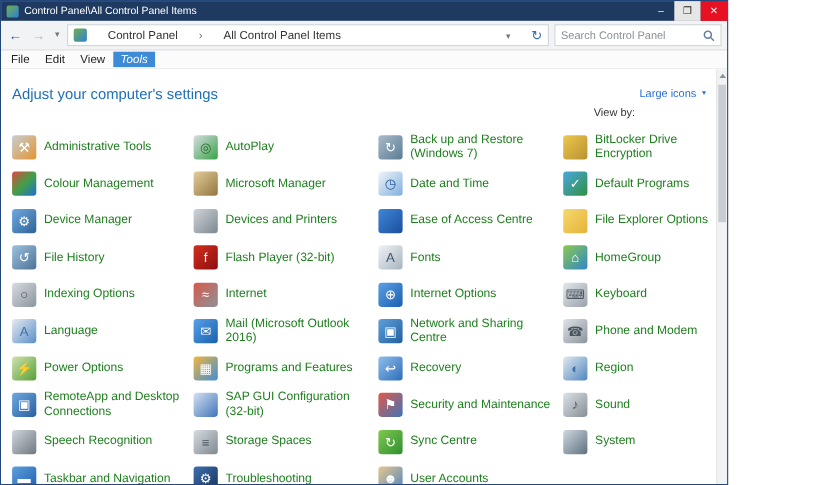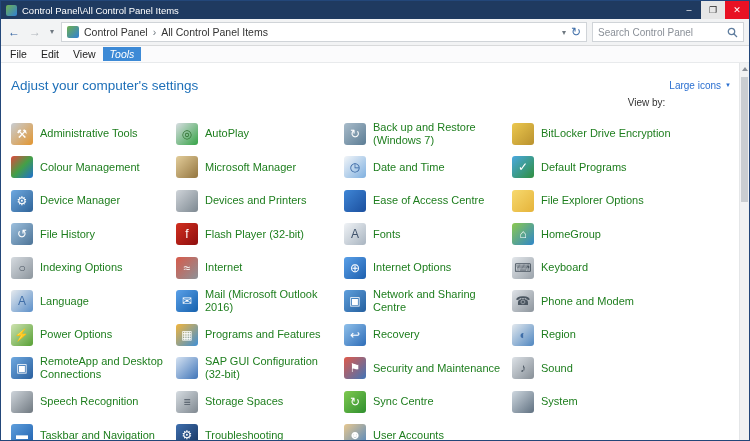--- a/index.html
+++ b/index.html
@@ -1,20 +1,20 @@
 <!DOCTYPE html>
 <html style="--titlebar-bg: #1f3a60; --close-red: #e81123; --label-green: #1e7e1e; --header-blue: #1d6fb8; --link-blue: #2a6fd0; --menu-active-bg: #3d8ad6;"><head>
 <meta charset="utf-8">
 <style>
   * { margin:0; padding:0; box-sizing:border-box; }
   html,body { background:#ffffff; }
   body { font-family:"Liberation Sans", sans-serif; }
 
   .window {
-    position:relative; width:750px; height:441px; overflow:hidden;
+    position:relative; width:662px; height:441px; overflow:hidden;
     background:#fff; border:1px solid #23477a;
   }
 
   
   .titlebar {
     height:18px; background:var(--titlebar-bg,#1f3a60);
     display:flex; align-items:center; padding-left:5px; gap:5px;
   }
   .app-icon {
     width:11px; height:11px; border-radius:2px; flex:0 0 auto;
@@ -33,21 +33,21 @@
   .toolbar {
     height:27px; background:#f2f3f4; border-bottom:1px solid #d9dadb;
     display:flex; align-items:center; padding:0 5px; gap:5px;
   }
   .nav-btn { font-size:12px; line-height:1; padding:0 2px; }
   .nav-back { color:#2d5f9e; }
   .nav-fwd  { color:#b0b6bc; }
   .nav-drop { color:#6f7880; font-size:8px; }
   .address {
     flex:1; height:20px; background:#fff; border:1px solid #d0d4d8;
-    display:flex; align-items:center; padding:0 5px; gap:5px;
+    display:flex; align-items:center; padding:0 5px; gap:19px;
     font-size:10.5px; color:#333;
   }
   .crumb-icon {
     width:12px; height:12px; border-radius:2px; flex:0 0 auto;
     background:linear-gradient(135deg,#6fb04f,#2f7fd6);
   }
   .crumb { white-space:nowrap; }
   .crumb-sep { color:#6f7880; }
   .address .spacer { flex:1; }
   .addr-drop { color:#6f7880; font-size:8px; }

